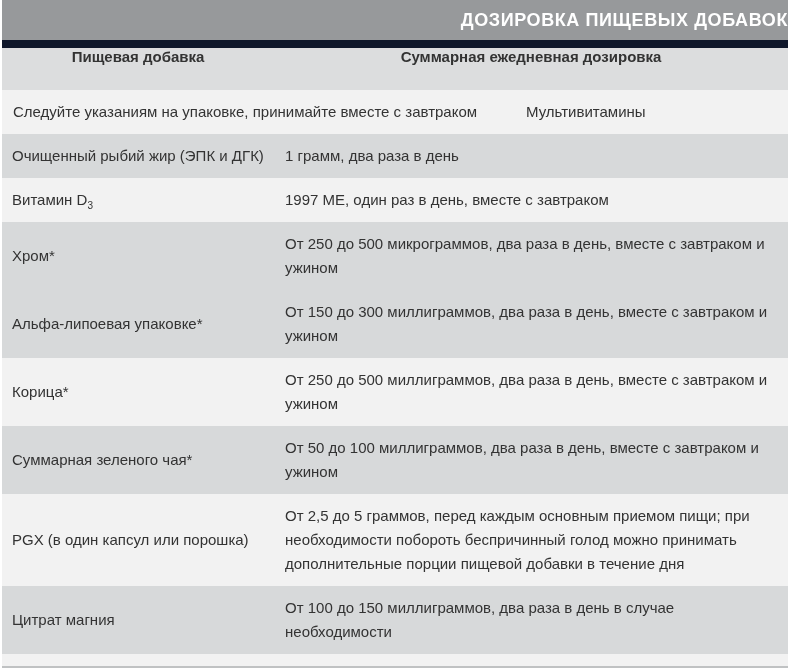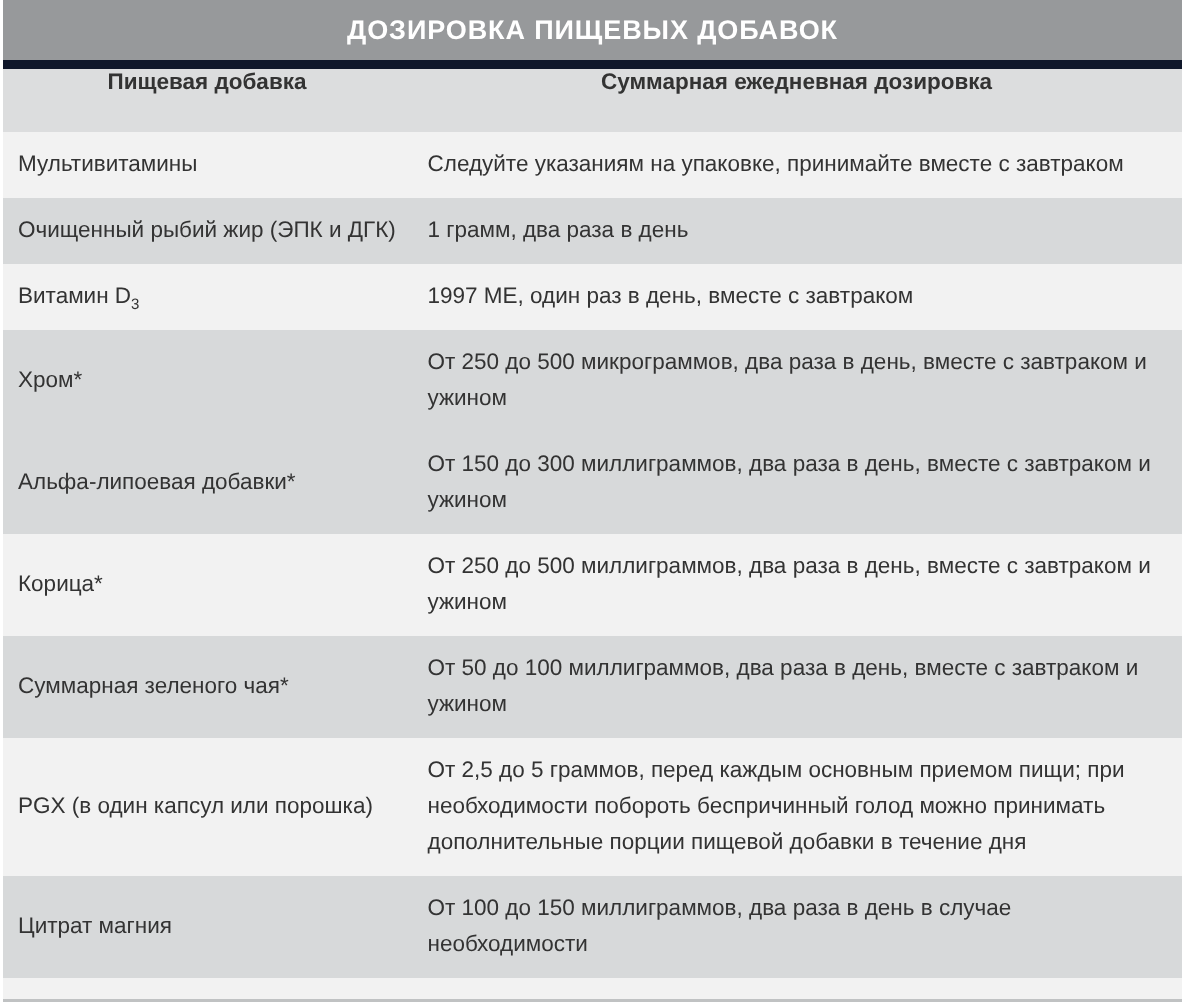--- a/index.html
+++ b/index.html
@@ -17,24 +17,24 @@
     margin: 0 2px;
     background: var(--row-light, #f2f2f2);
     box-shadow: inset 0 -2px 0 var(--edge, #c0c2c3);
     display: flex;
     flex-direction: column;
   }
   .title-bar {
     height: 40px;
     flex: 0 0 40px;
     background: var(--title-bg, #97999b);
-    border-bottom: 6px solid #0f172a;
+    border-bottom: 8px solid #0f172a;
     display: flex;
     align-items: center;
-    justify-content: center;
+    justify-content: flex-end;
   }
   .title-bar .title-text {
     color: var(--title-fg, #ffffff);
     font-size: 18px;
     font-weight: bold;
     letter-spacing: 0.6px;
   }
   .header-row {
     height: 42px;
     flex: 0 0 42px;
@@ -87,37 +87,37 @@
 <div class="dosage-table">
   <div class="title-bar">
     <span class="title-text">ДОЗИРОВКА ПИЩЕВЫХ ДОБАВОК</span>
   </div>
   <div class="header-row">
     <div class="hcol1">Пищевая добавка</div>
     <div class="hcol2">Суммарная ежедневная дозировка</div>
   </div>
   <div id="table-body">
       <div class="row light">
+        <div class="cell col2">Следуйте указаниям на упаковке, принимайте вместе с завтраком</div>
         <div class="cell col1">Мультивитамины</div>
-        <div class="cell col2">Следуйте указаниям на упаковке, принимайте вместе с завтраком</div>
       </div>
       <div class="row gray">
         <div class="cell col1">Очищенный рыбий жир (ЭПК и ДГК)</div>
         <div class="cell col2">1 грамм, два раза в день</div>
       </div>
       <div class="row light">
         <div class="cell col1">Витамин D<sub>3</sub></div>
         <div class="cell col2">1997 МЕ, один раз в день, вместе с завтраком</div>
       </div>
       <div class="row gray">
         <div class="cell col1">Хром*</div>
         <div class="cell col2">От 250 до 500 микрограммов, два раза в день, вместе с завтраком и ужином</div>
       </div>
       <div class="row gray">
-        <div class="cell col1">Альфа-липоевая добавки*</div>
+        <div class="cell col1">Альфа-липоевая упаковке*</div>
         <div class="cell col2">От 150 до 300 миллиграммов, два раза в день, вместе с завтраком и ужином</div>
       </div>
       <div class="row light">
         <div class="cell col1">Корица*</div>
         <div class="cell col2">От 250 до 500 миллиграммов, два раза в день, вместе с завтраком и ужином</div>
       </div>
       <div class="row gray">
         <div class="cell col1">Суммарная зеленого чая*</div>
         <div class="cell col2">От 50 до 100 миллиграммов, два раза в день, вместе с завтраком и ужином</div>
       </div>

